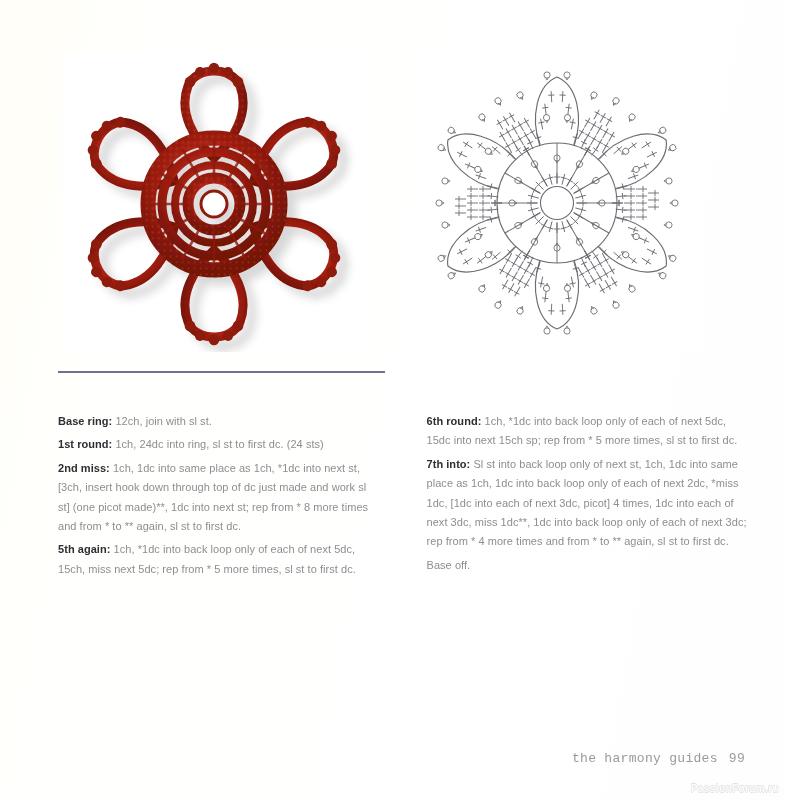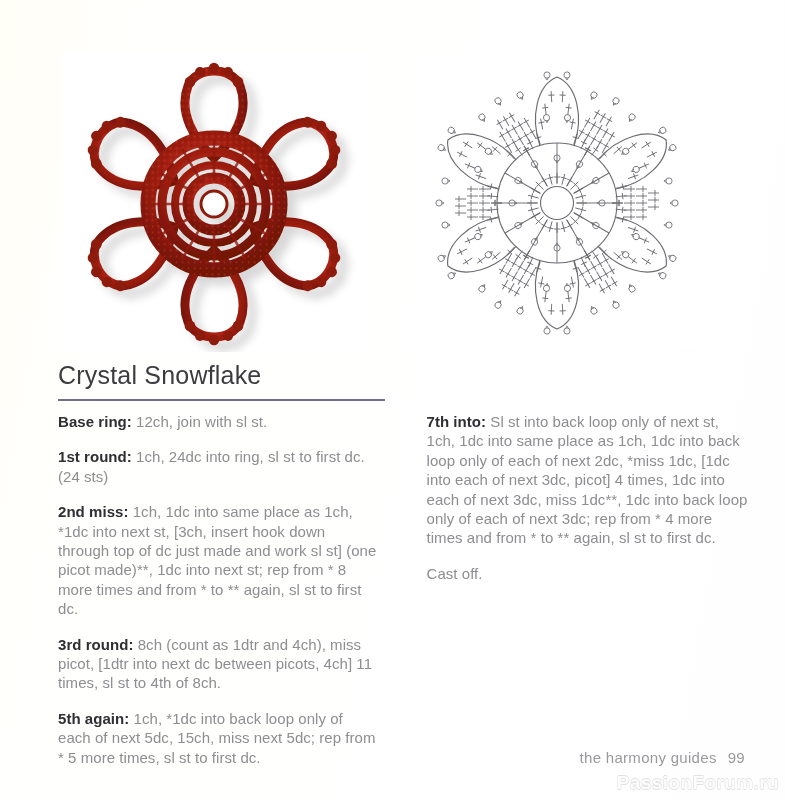--- a/index.html
+++ b/index.html
@@ -64,51 +64,51 @@
   .columns {
     position: absolute;
     left: 58px; top: 412px;
     width: 690px;
     display: flex;
     gap: 47px;
   }
   .col { width: 322px; }
   .para {
     margin: 0 0 0 0;
-    font-size: 15px;
+    font-size: 11px;
     line-height: 19.4px;
     color: #8e8e92;
     font-family: "Liberation Sans", sans-serif;
     text-align: left;
     letter-spacing: 0.05px;
   }
-  .para + .para { margin-top: 16px; }
+  .para + .para { margin-top: 4px; }
   .lbl {
     font-weight: bold;
     color: #2e2e33;
   }
 
   
   .footer {
     position: absolute;
     left: 0; bottom: 34px;
     width: 745px;
     text-align: right;
-    font-family: Liberation Sans, sans-serif;
-    font-size: 15px;
+    font-family: Liberation Mono, monospace;
+    font-size: 13px;
     color: #9a9a9e;
     letter-spacing: 0.3px;
   }
   .footer .pageno { margin-left: 11px; }
 
   .watermark {
     position: absolute;
     right: 6px; bottom: 6px;
     font-family: "Liberation Sans", sans-serif;
-    font-size: 19px;
+    font-size: 10px;
     font-weight: bold;
     letter-spacing: 0.4px;
     color: #fcfcfc;
     text-shadow:
       -0.6px 0 #e2e2e4, 0.6px 0 #e2e2e4,
       0 -0.6px #e2e2e4, 0 0.6px #e2e2e4;
     user-select: none;
   }
 </style>
 </head>
@@ -965,50 +965,49 @@
                 <use href="#picotsym" x="0" y="-118"></use>
               </g>
           </g>
 
         </g>
       </svg>
     </div>
   </div>
 
   <div class="title-block">
-    <h1 class="page-title">Crystal Snowflake</h1>
     <div class="title-rule"></div>
   </div>
 
   <div class="columns">
 
     <div class="col">
       <p class="para">
         <span class="lbl">Base ring:</span><span> 12ch, join with sl st.</span>
       </p>
       <p class="para">
         <span class="lbl">1st round:</span><span> 1ch, 24dc into ring, sl st to first dc. (24 sts)</span>
       </p>
       <p class="para">
         <span class="lbl">2nd miss:</span><span> 1ch, 1dc into same place as 1ch, *1dc into next st, [3ch, insert hook down through top of dc just made and work sl st] (one picot made)**, 1dc into next st; rep from * 8 more times and from * to ** again, sl st to first dc.</span>
       </p>
       <p class="para">
-        <span class="lbl">3rd round:</span><span> 8ch (count as 1dtr and 4ch), miss picot, [1dtr into next dc between picots, 4ch] 11 times, sl st to 4th of 8ch.</span>
-      </p>
-      <p class="para">
         <span class="lbl">5th again:</span><span> 1ch, *1dc into back loop only of each of next 5dc, 15ch, miss next 5dc; rep from * 5 more times, sl st to first dc.</span>
       </p>
     </div>
 
     <div class="col">
+      <p class="para">
+        <span class="lbl">6th round:</span><span> 1ch, *1dc into back loop only of each of next 5dc, 15dc into next 15ch sp; rep from * 5 more times, sl st to first dc.</span>
+      </p>
       <p class="para">
         <span class="lbl">7th into:</span><span> Sl st into back loop only of next st, 1ch, 1dc into same place as 1ch, 1dc into back loop only of each of next 2dc, *miss 1dc, [1dc into each of next 3dc, picot] 4 times, 1dc into each of next 3dc, miss 1dc**, 1dc into back loop only of each of next 3dc; rep from * 4 more times and from * to ** again, sl st to first dc.</span>
       </p>
       <p class="para">
-        <span>Cast off.</span>
+        <span>Base off.</span>
       </p>
     </div>
   </div>
 
   <div class="footer">
     <span>the harmony guides</span><span class="pageno">99</span>
   </div>
 
   <div class="watermark">PassionForum.ru</div>
 

